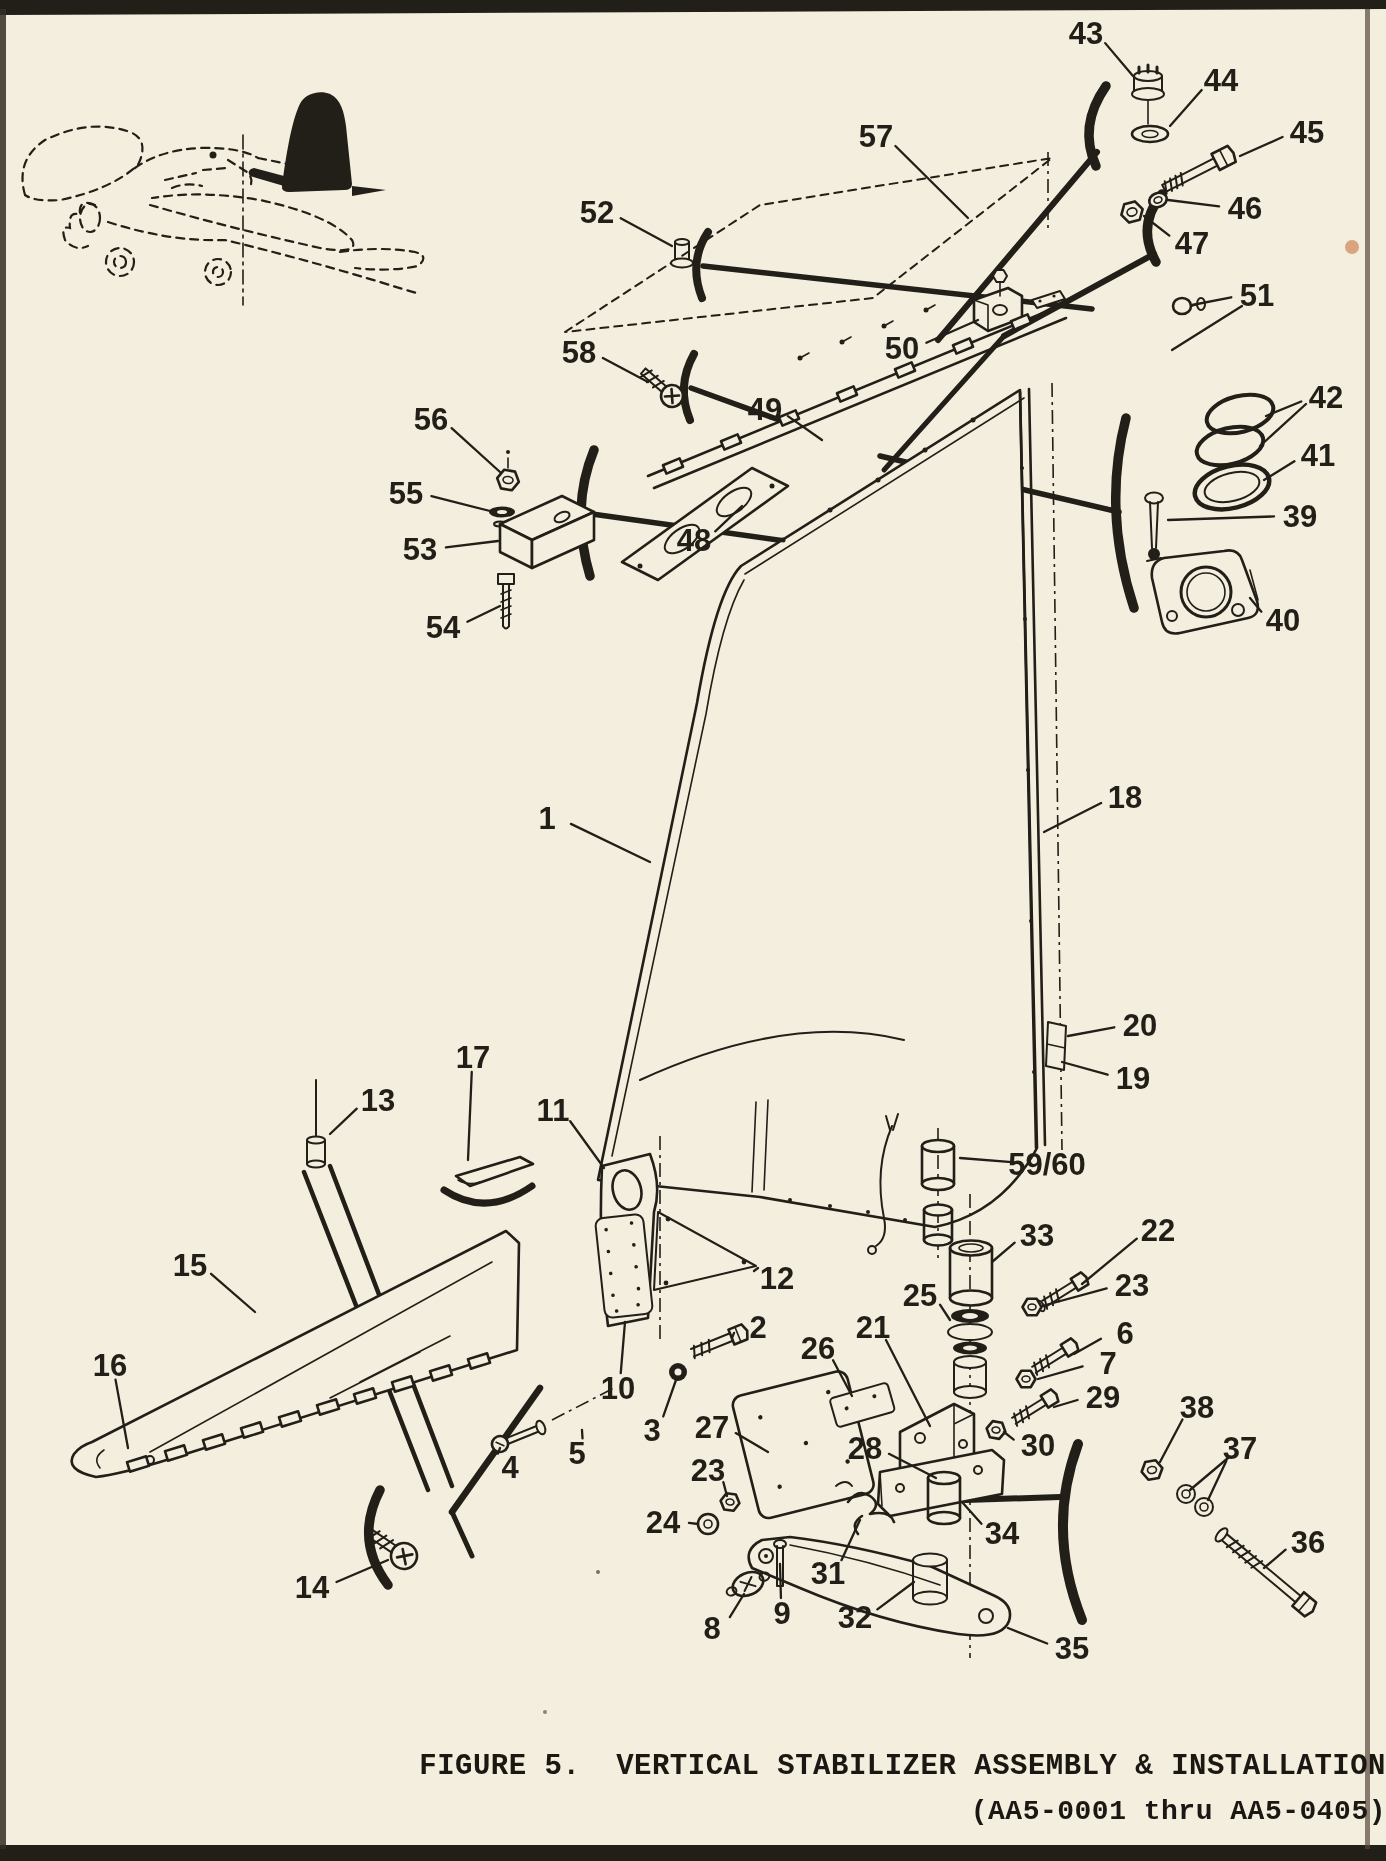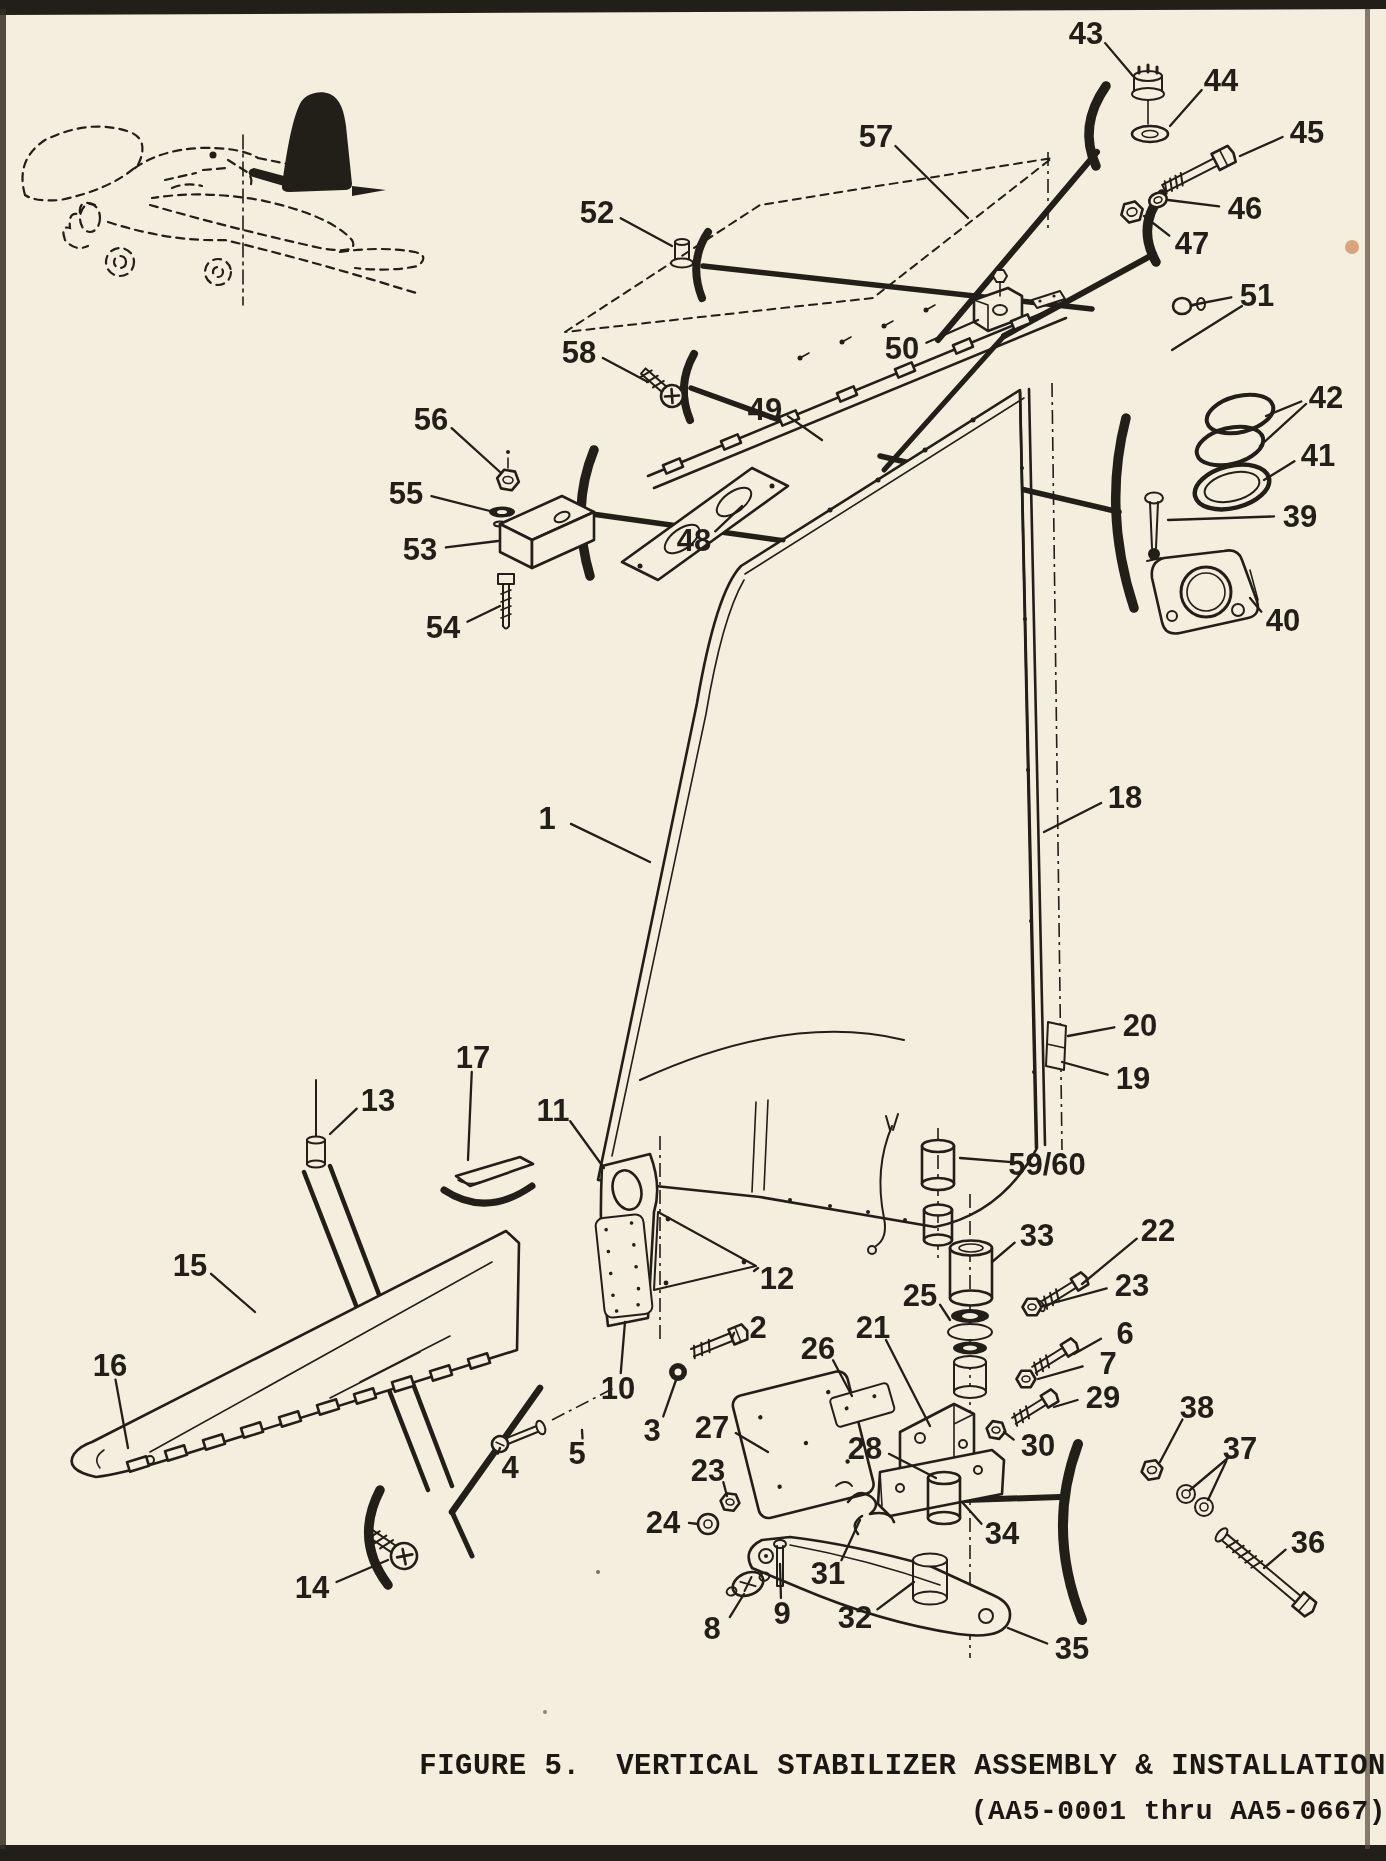--- a/index.html
+++ b/index.html
@@ -601,15 +601,15 @@
         <text x="855" y="1628" class="callout">32</text>
         <text x="712" y="1639" class="callout">8</text>
         <text x="782" y="1624" class="callout">9</text>
         <text x="312" y="1598" class="callout">14</text>
         <text x="1072" y="1659" class="callout">35</text>
       </g>
 </svg>
 
 <div class="caption">
   <div class="l1">FIGURE 5.  VERTICAL STABILIZER ASSEMBLY &amp; INSTALLATION</div>
-  <div class="l2">(AA5-0001 thru AA5-0667)</div>
+  <div class="l2">(AA5-0001 thru AA5-0405)</div>
 </div>
 </div>
 
 </body></html>

